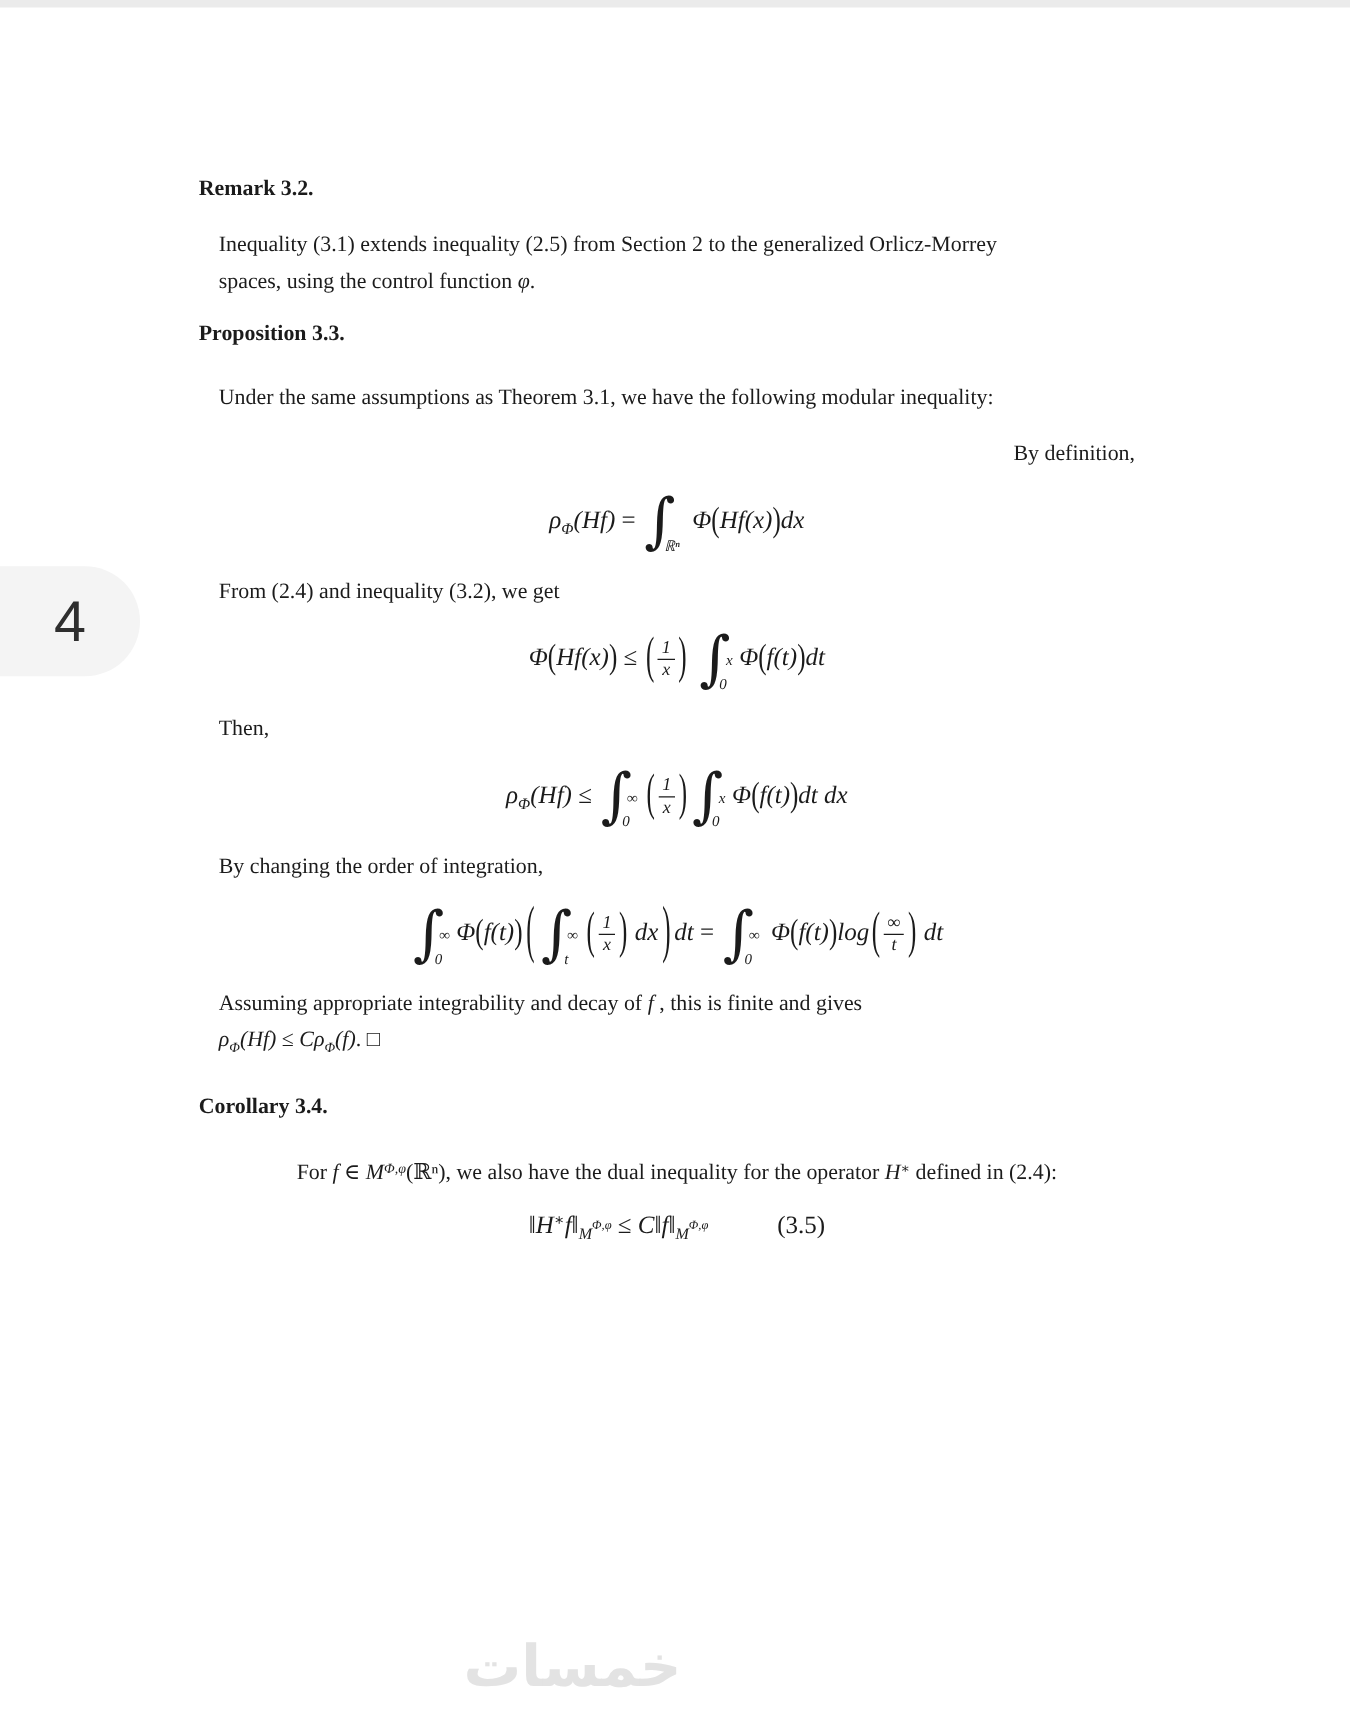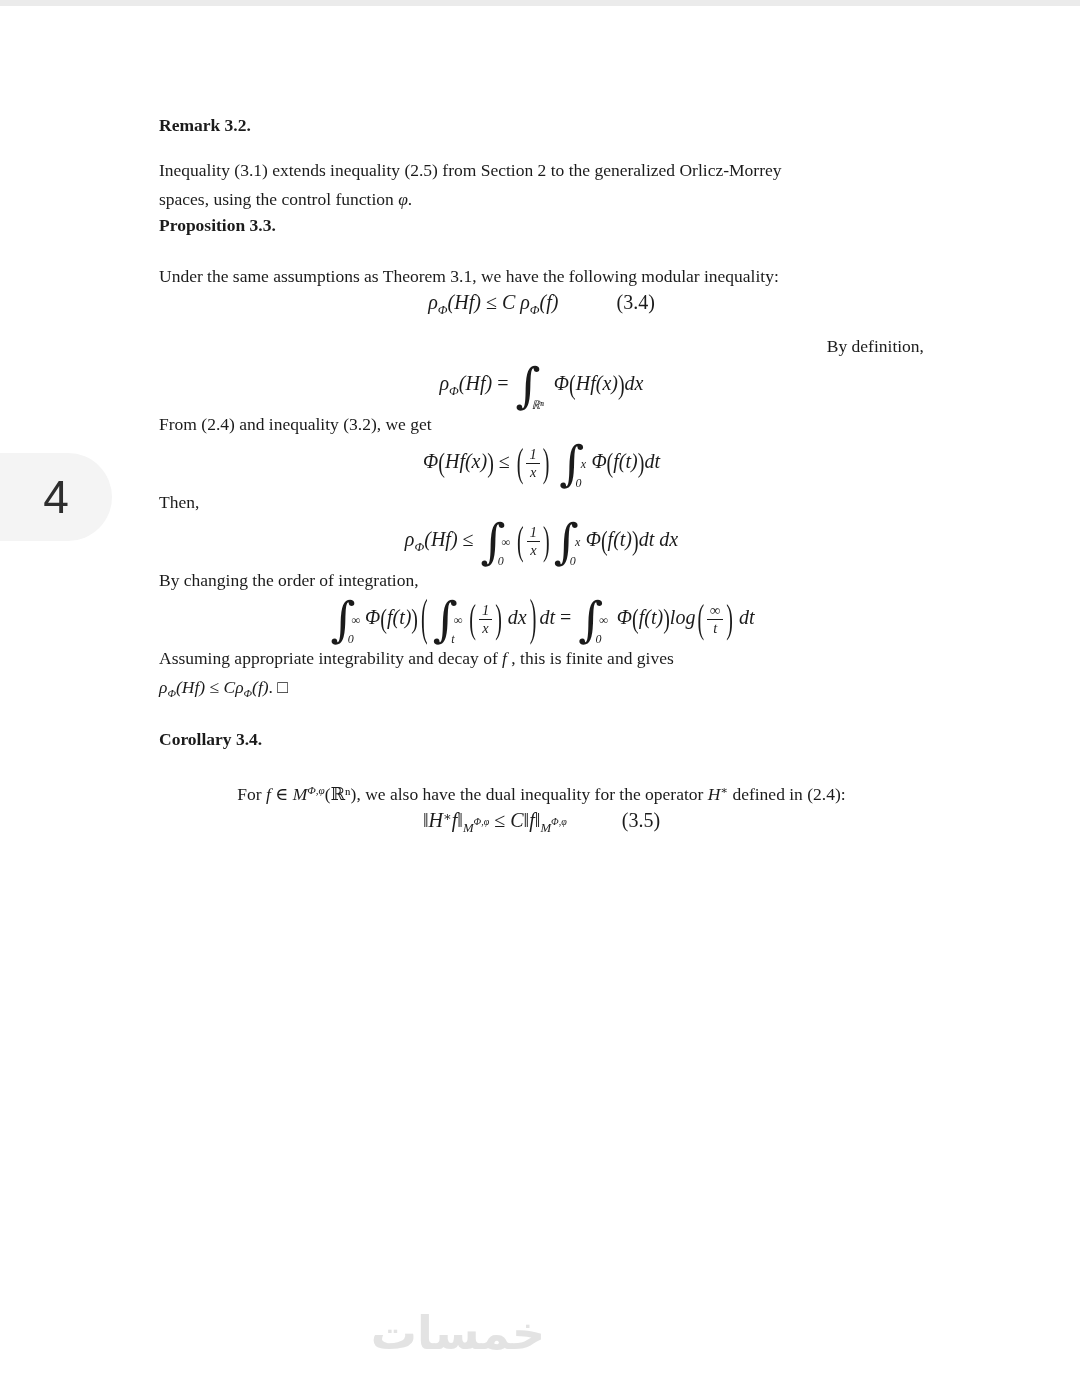--- a/index.html
+++ b/index.html
@@ -2,24 +2,24 @@
 <html><head>
 <meta charset="utf-8">
 <style>
   html,body{margin:0;padding:0;}
   body{
     width:1080px;height:1381px;position:relative;overflow:hidden;
     background:#ffffff;color:#1b1b1b;
     font-family:"Liberation Serif","DejaVu Serif",serif;
   }
   .topbar{position:absolute;top:0;left:0;width:1080px;height:6px;background:#ebebeb;}
-  .content{position:absolute;left:159px;top:114px;width:765px;}
+  .content{position:absolute;left:159px;top:139px;width:765px;}
   .h1{font-weight:bold;font-size:17.5px;line-height:22px;}
   .section-h{font-weight:bold;font-size:20px;line-height:26px;margin:0 0 2px 0;}
-  p.para{font-size:17.5px;line-height:29px;margin:0;}
+  p.para{font-size:17.5px;line-height:29px;margin:16px;}
   .eq{text-align:center;font-size:20px;margin:0;}
   .it{font-style:italic;}
   .rm{font-style:normal;}
   .sub{font-size:64%;vertical-align:-0.38em;font-style:italic;}
   .sup{font-size:64%;vertical-align:0.5em;font-style:italic;}
   .ssup{font-size:50%;vertical-align:0.28em;font-style:italic;}
   .frac{
     display:inline-flex;flex-direction:column;align-items:center;
     vertical-align:middle;font-size:72%;line-height:1.15;font-style:italic;margin:0 1px;
   }
@@ -74,21 +74,20 @@
   <span>4</span>
 </div>
 
 <div class="content">
   <div class="h1 m-remark-h">Remark 3.2.</div>
   <p class="para m-remark-p"><span class="rm">Inequality (3.1) extends inequality (2.5) from Section 2 to the generalized Orlicz-Morrey</span><br><span class="rm">spaces, using the control function </span><span class="it">φ</span><span class="rm">.</span></p>
 
   <div class="h1 m-prop">Proposition 3.3.</div>
 
   <p class="para m-under"><span class="rm">Under the same assumptions as Theorem 3.1, we have the following modular inequality:</span></p>
-  <div class="eq m-eq-modular"><span class="it">ρ</span><span class="sub">Φ</span><span class="it">(Hf)</span><span class="rm"> ≤ </span><span class="it">C ρ</span><span class="sub">Φ</span><span class="it">(f)</span><span class="sp" style="width: 58px;"></span><span class="rm">(3.4)</span></div>
 
 
   <p class="para m-bydef"><span class="rm">By definition,</span></p>
   <div class="eq"><span class="it">ρ</span><span class="sub">Φ</span><span class="it">(Hf)</span><span class="rm"> = </span><span class="intwrap">
         <span class="intsign">∫</span>
         <span class="intlims">
           <span class="ihi"></span>
           <span class="ilo">ℝⁿ</span>
         </span>
       </span><span class="it">Φ</span><span class="paren p1">(</span><span class="it">Hf(x)</span><span class="paren p1">)</span><span class="it">dx</span></div>

